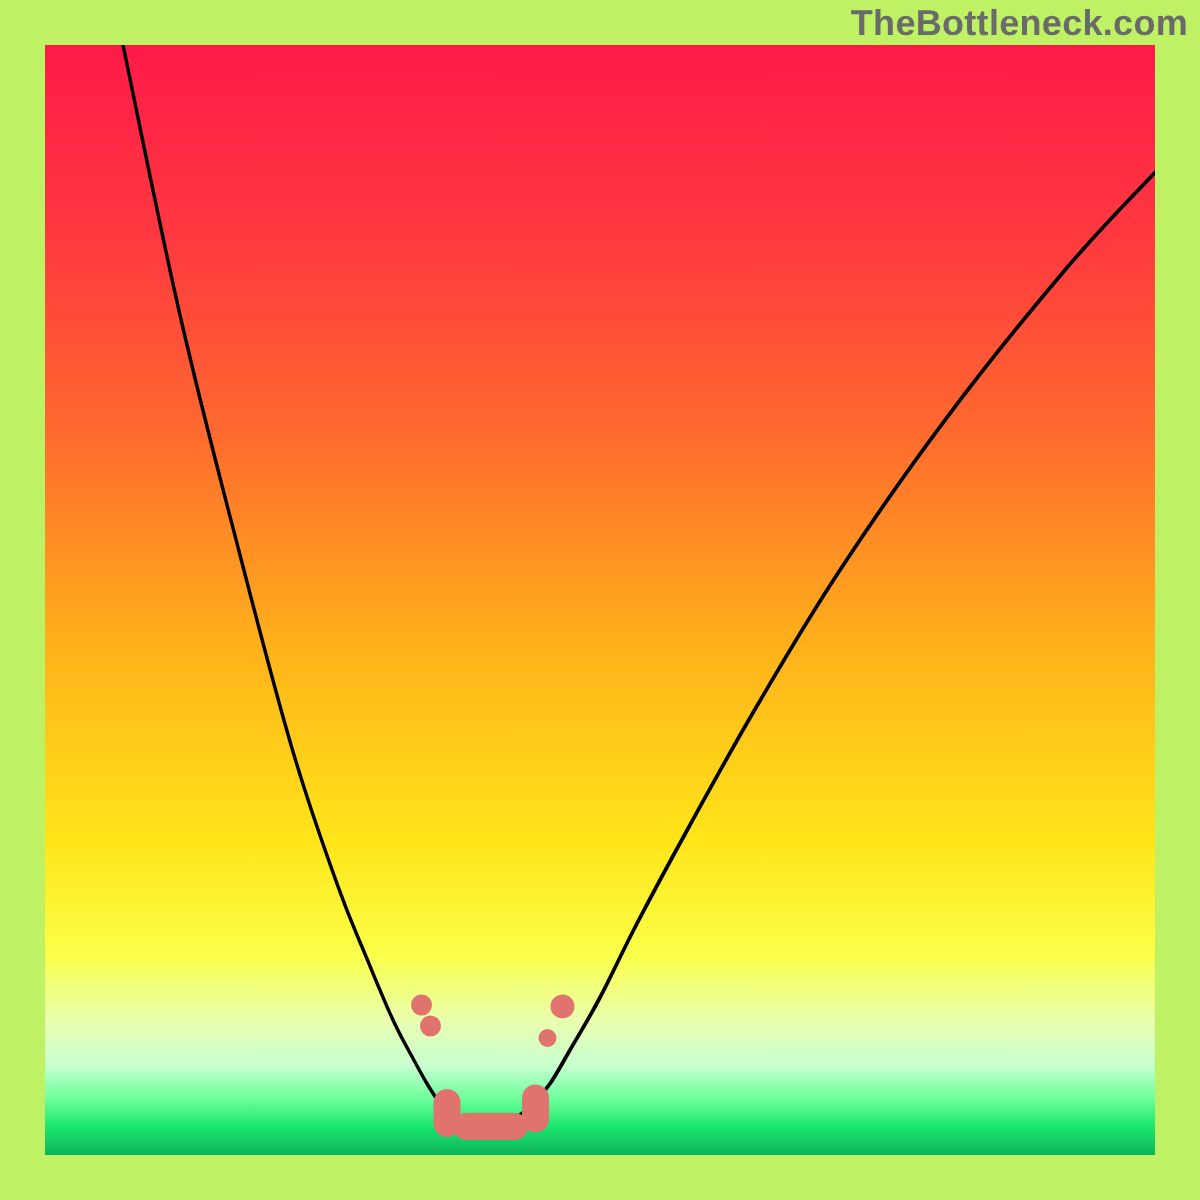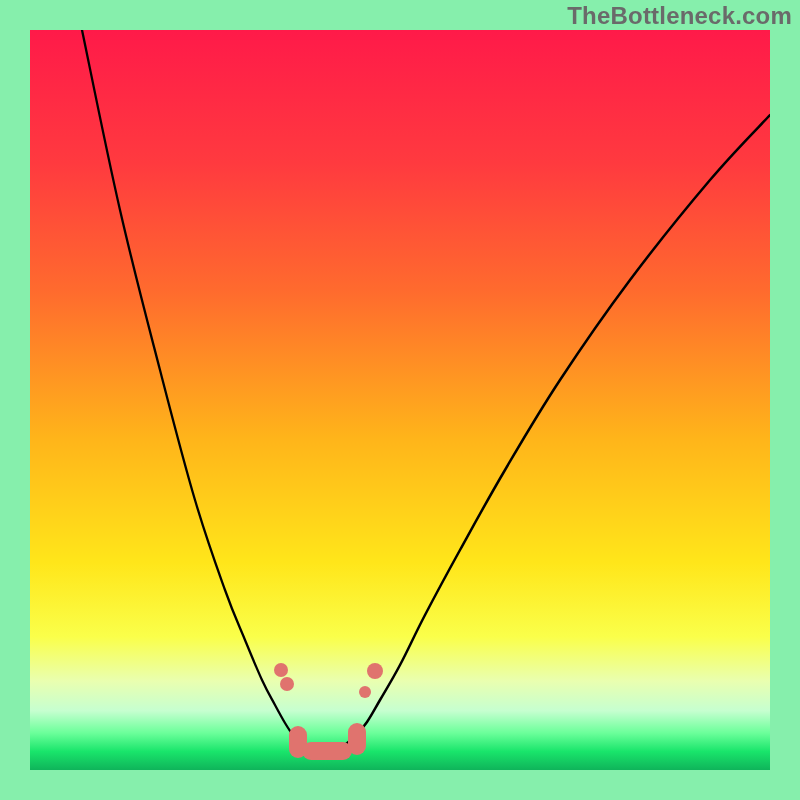--- a/index.html
+++ b/index.html
@@ -9,21 +9,21 @@
     height: 800px;
     background: #000;
     overflow: hidden;
   }
   .frame {
     position: absolute;
     left: 0;
     top: 0;
     width: 800px;
     height: 800px;
-    background: #86efac;
+    background: #bef264;
   }
   .plot {
     position: absolute;
     left: 30px;
     top: 30px;
     width: 740px;
     height: 740px;
     overflow: hidden;
   }
   .gradient {

